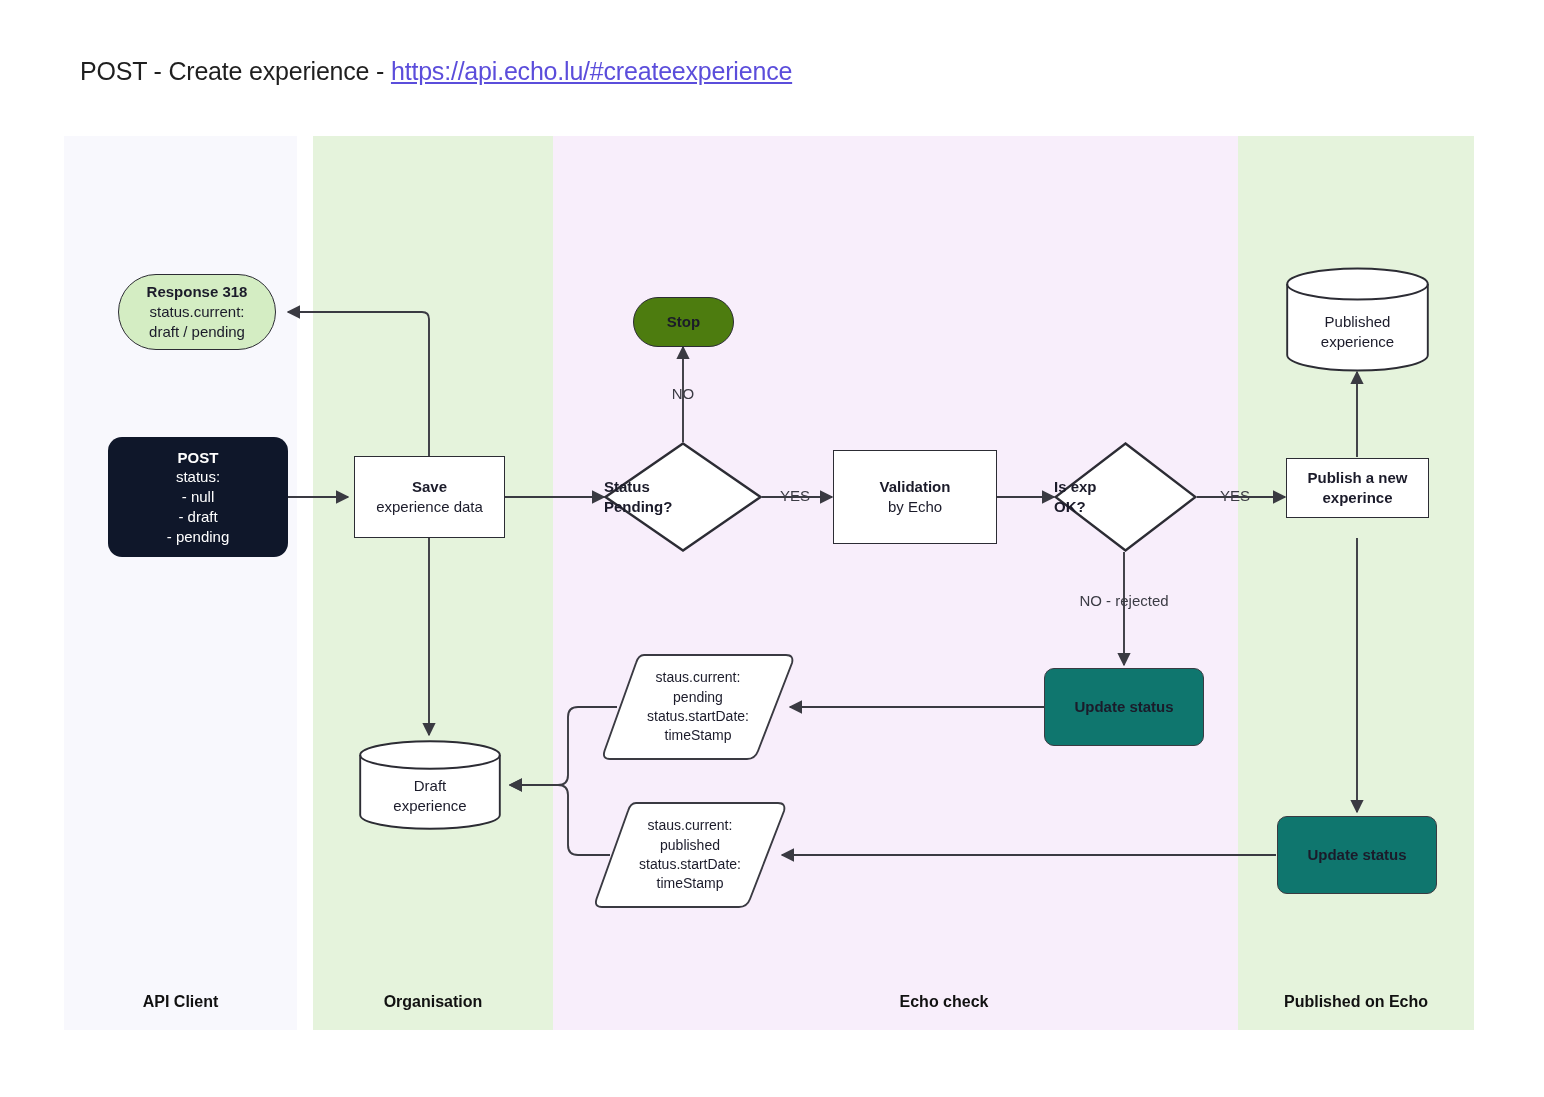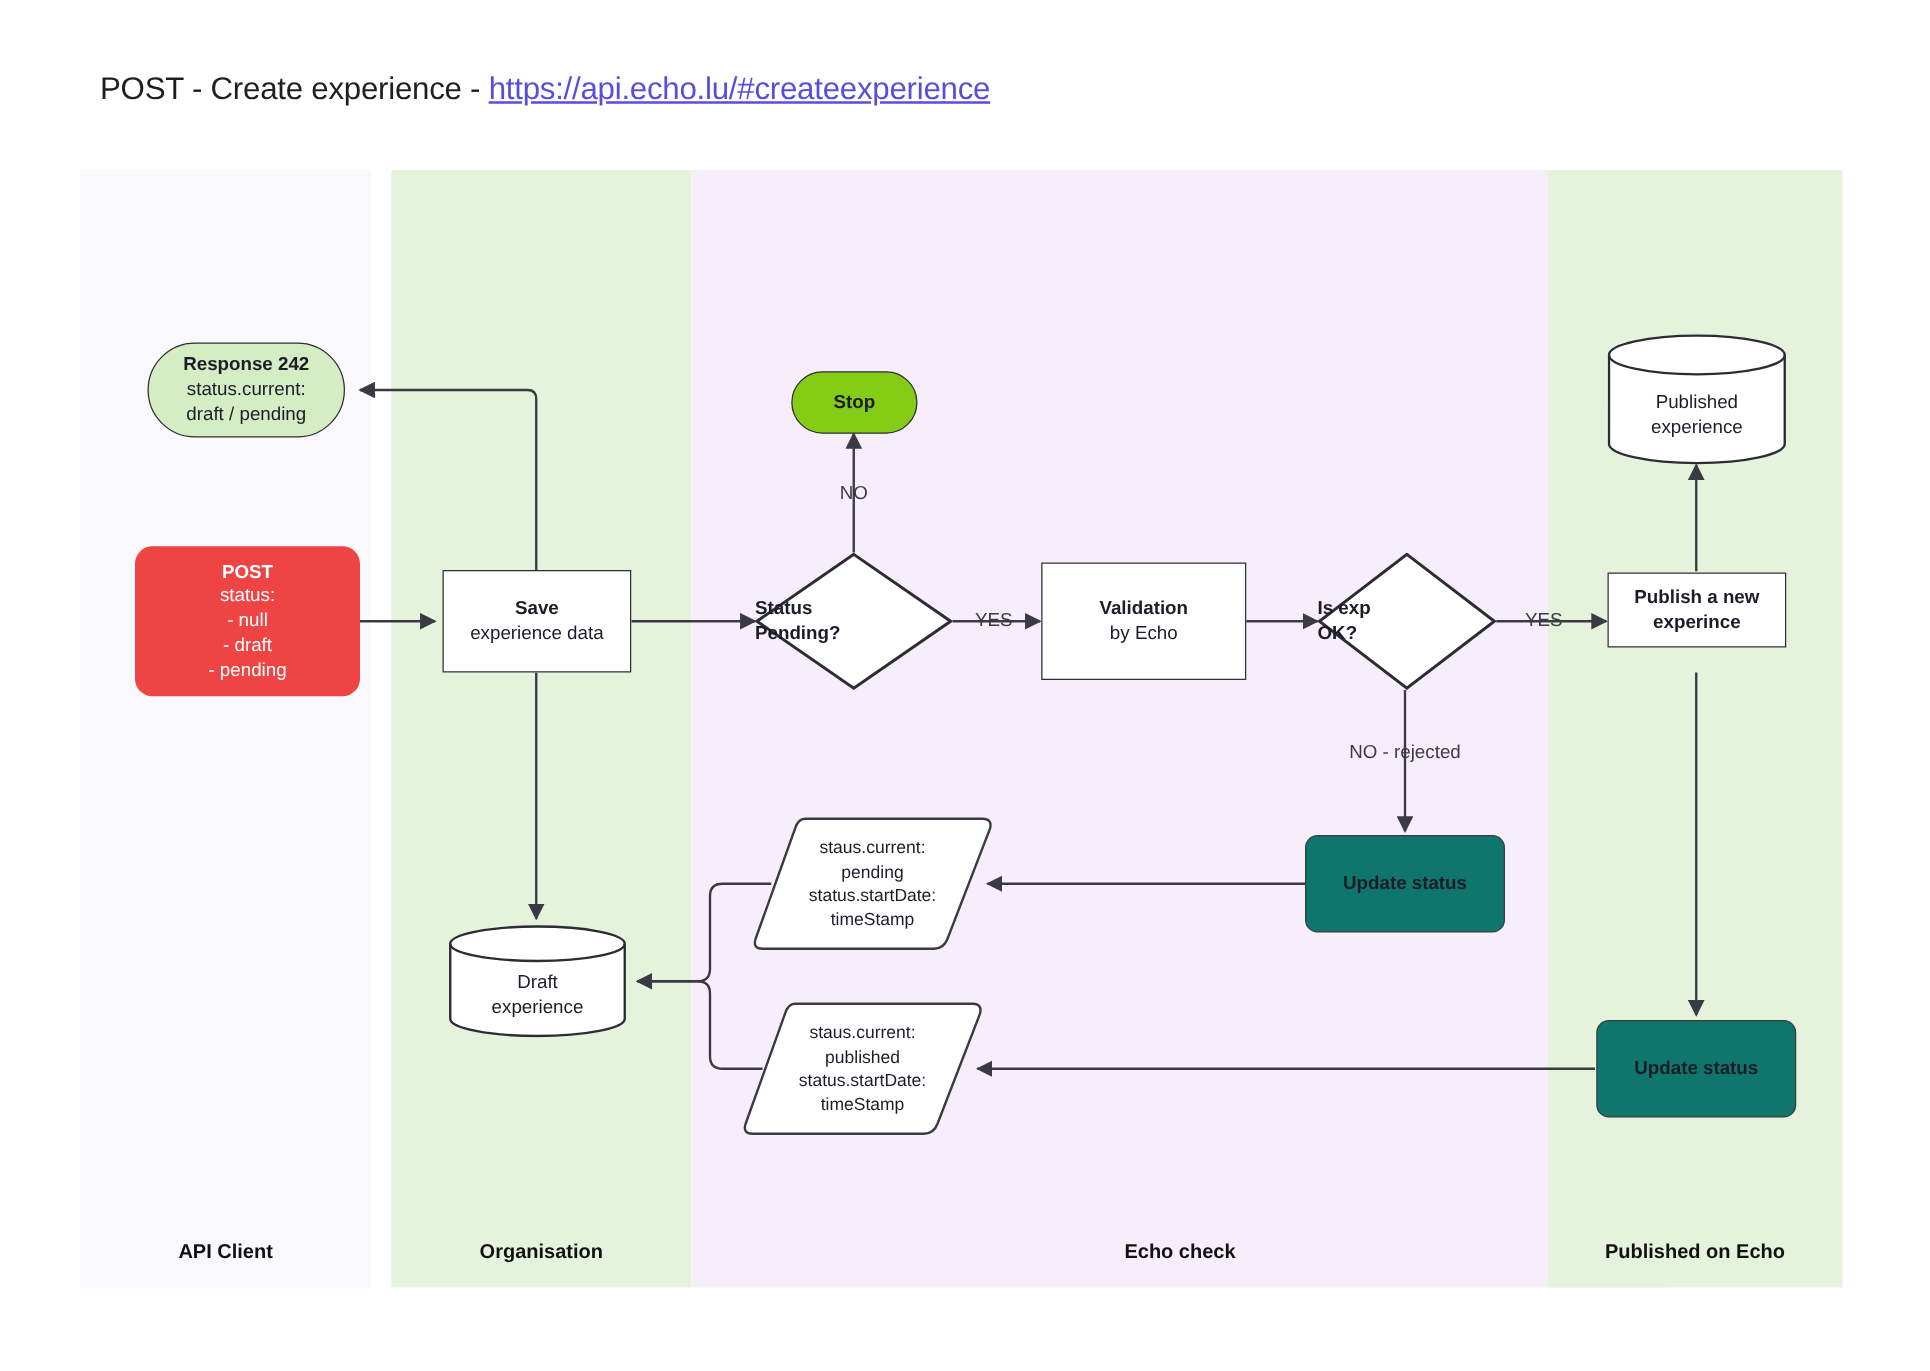--- a/index.html
+++ b/index.html
@@ -83,31 +83,31 @@
   .rect {
     background: #ffffff;
     border: 1.9px solid #2c2c34;
   }
   .rounded {
     background: #0f766e;
     border: 1.9px solid #3a3a42;
     border-radius: 10px;
   }
   .stadium {
-    background: #84cc16;
+    background: #4d7c0f;
     border: 1.9px solid #2c2c34;
     border-radius: 999px;
   }
   .stadium-green {
     background: #d4edc3;
     border: 1.9px solid #2c2c34;
     border-radius: 999px;
   }
   .post-node {
-    background: #ef4444;
+    background: #0f172a;
     border-radius: 14px;
     color: #ffffff;
   }
   
   .diamond-wrap { position: absolute; }
   .diamond-shape {
     position: absolute;
     left: 0; top: 0;
     width: 100%; height: 100%;
   }
@@ -215,21 +215,21 @@
     <path class="edge" d="M 1357 538 L 1357 812" marker-end="url(#arrow)"></path>
 
     <path class="edge" d="M 1357 457 L 1357 372" marker-end="url(#arrow)"></path>
 
     <path class="edge" d="M 1276 855 L 782 855" marker-end="url(#arrow)"></path>
 
     <path class="edge" d="M 610 855 L 578 855 Q 568 855 568 845 L 568 795 Q 568 785 558 785 L 510 785" marker-end="url(#arrow)"></path>
   </svg>
 
   <div class="node stadium-green" style="left:118px; top:274px; width:158px; height:76px; padding:0 10px;">
-    <div class="t-bold">Response 242</div>
+    <div class="t-bold">Response 318</div>
     <div>status.current:</div>
     <div>draft / pending</div>
   </div>
 
   <div class="node post-node" style="left:108px; top:437px; width:180px; height:120px;">
     <div class="t-bold">POST</div>
     <div>status:</div>
     <div>- null</div>
     <div>- draft</div>
     <div>- pending</div>

